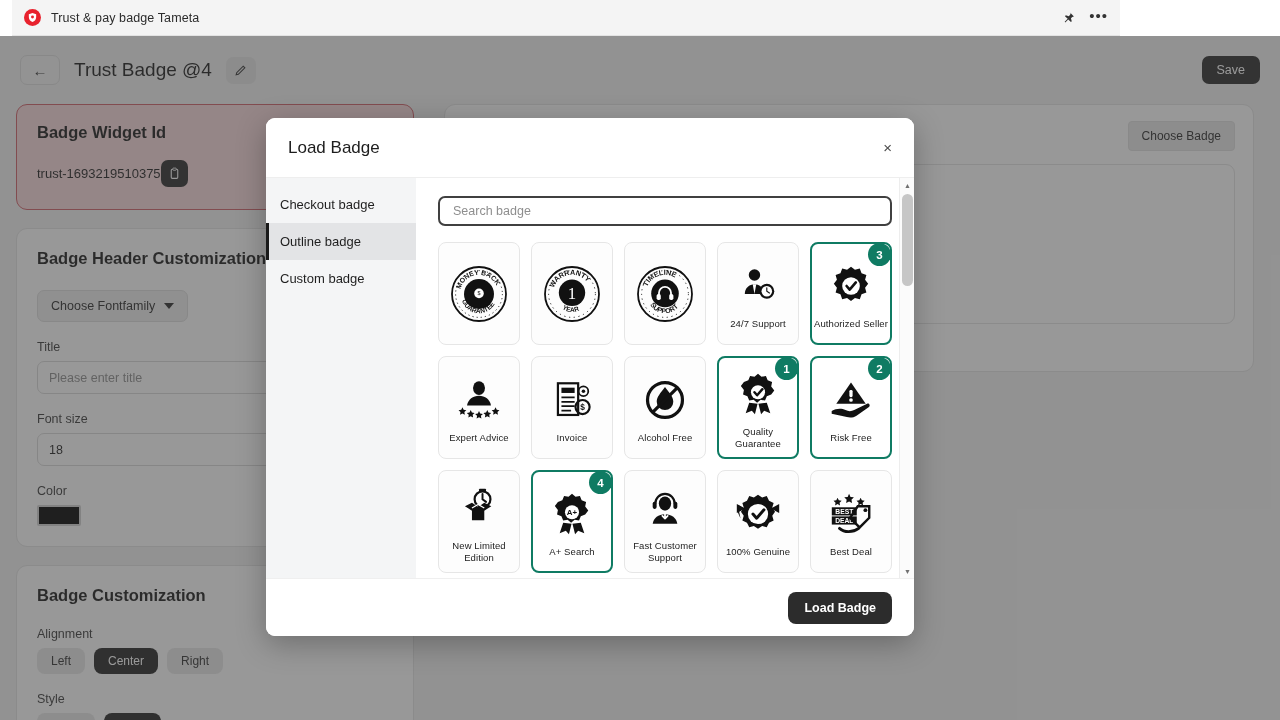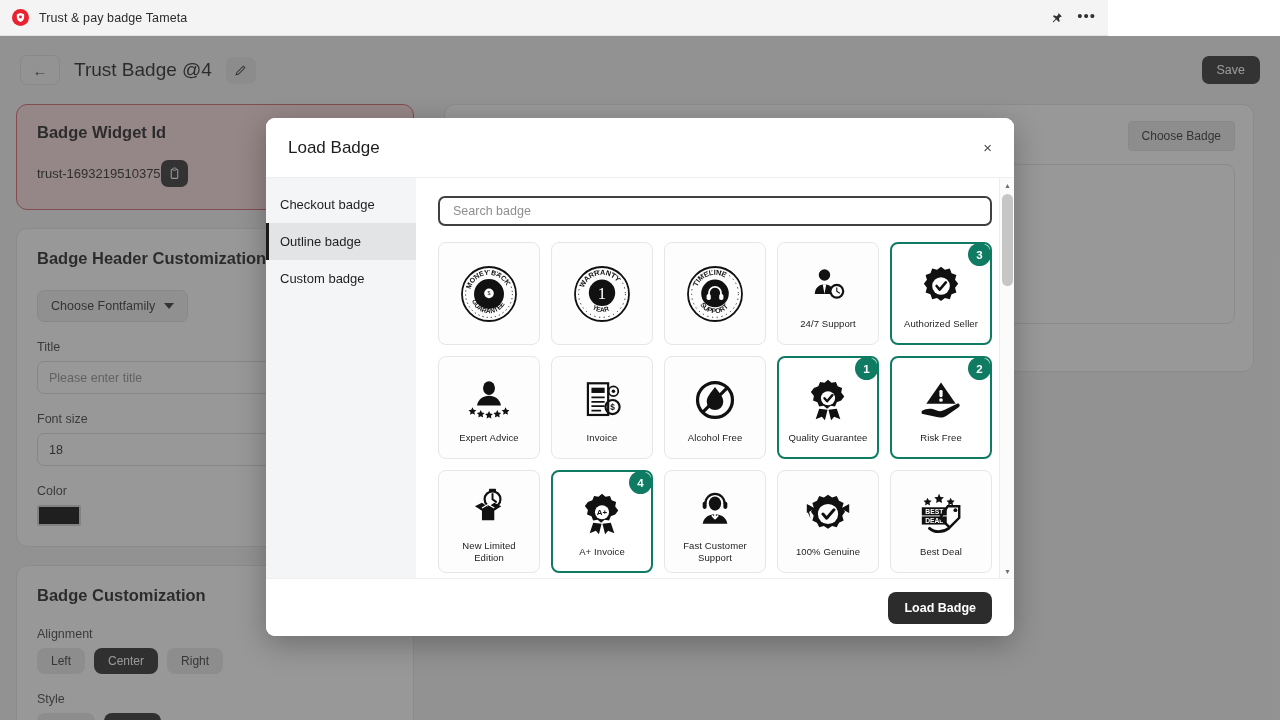--- a/index.html
+++ b/index.html
@@ -6,21 +6,21 @@
   html, body {
     width: 1280px; height: 720px;
     overflow: hidden;
     font-family: "Liberation Sans", sans-serif;
     background: #ffffff;
   }
   #root { position: relative; width: 1280px; height: 720px; overflow: hidden; }
 
   
   .topbar {
-    position: absolute; top: 0; left: 0; width: 1108px; height: 36px;
+    position: absolute; top: 0; left: 12px; width: 1108px; height: 36px;
     background: #f4f4f4; border-bottom: 1px solid #e3e3e3;
     display: flex; align-items: center; padding: 0 12px;
   }
   .topbar-left { display: flex; align-items: center; gap: 10px; }
   .app-favicon {
     width: 17px; height: 17px; border-radius: 50%;
     background: #e8222e; display: flex; align-items: center; justify-content: center;
   }
   .app-favicon svg { display: block; }
   .topbar-title { font-size: 12.5px; color: #2b2b2b; letter-spacing: .1px; }
@@ -108,21 +108,21 @@
     background: #fcfcfc;
   }
 
   .dim-overlay {
     position: absolute; top: 36px; left: 0; width: 1280px; height: 684px;
     background: rgba(60,60,60,0.52);
   }
 
   
   .modal {
-    position: absolute; top: 118px; left: 266px; width: 748px; height: 518px;
+    position: absolute; top: 118px; left: 266px; width: 648px; height: 518px;
     background: #ffffff; border-radius: 9px;
     box-shadow: 0 8px 30px rgba(0,0,0,0.28);
     display: flex; flex-direction: column; overflow: hidden;
   }
   .modal-header {
     height: 59px; display: flex; align-items: center; padding: 0 22px;
     background: #ffffff; flex: 0 0 auto;
   }
   .modal-title { font-size: 17px; color: #1d1d1d; font-weight: 400; }
   .modal-close {
@@ -495,21 +495,21 @@
             <span class="badge-num">4</span>
             <div class="icon-wrap">
               <svg width="44" height="44" viewBox="0 0 100 100">
                 <path d="M50 4l8 7 10-2 4 10 10 4-2 10 7 9-7 9-10 4-4 10-10-2-8 7-8-7-10 2-4-10-10-4 2-10-7-9 7-9 10-4 4-10 10 2z" fill="#111"></path>
                 <circle cx="50" cy="46" r="16" fill="#fff"></circle>
                 <text x="50" y="53" font-size="18" text-anchor="middle" fill="#111" font-family="Liberation Sans, sans-serif" font-weight="bold">A+</text>
                 <path d="M30 70l-8 24 14-6 7 8 6-24z" fill="#111"></path>
                 <path d="M70 70l8 24-14-6-7 8-6-24z" fill="#111"></path>
               </svg>
             </div>
-            <div class="badge-label">A+ Invoice</div>
+            <div class="badge-label">A+ Search</div>
           </div>
 
           <div class="badge-card">
             <div class="icon-wrap">
               <svg width="44" height="44" viewBox="0 0 100 100">
                 <path d="M28 40a22 22 0 0 1 44 0" fill="none" stroke="#111" stroke-width="5"></path>
                 <rect x="22" y="36" width="9" height="16" rx="4" fill="#111"></rect>
                 <rect x="69" y="36" width="9" height="16" rx="4" fill="#111"></rect>
                 <ellipse cx="50" cy="40" rx="14" ry="16" fill="#111"></ellipse>
                 <path d="M22 86c2-14 13-22 28-22s26 8 28 22z" fill="#111"></path>

